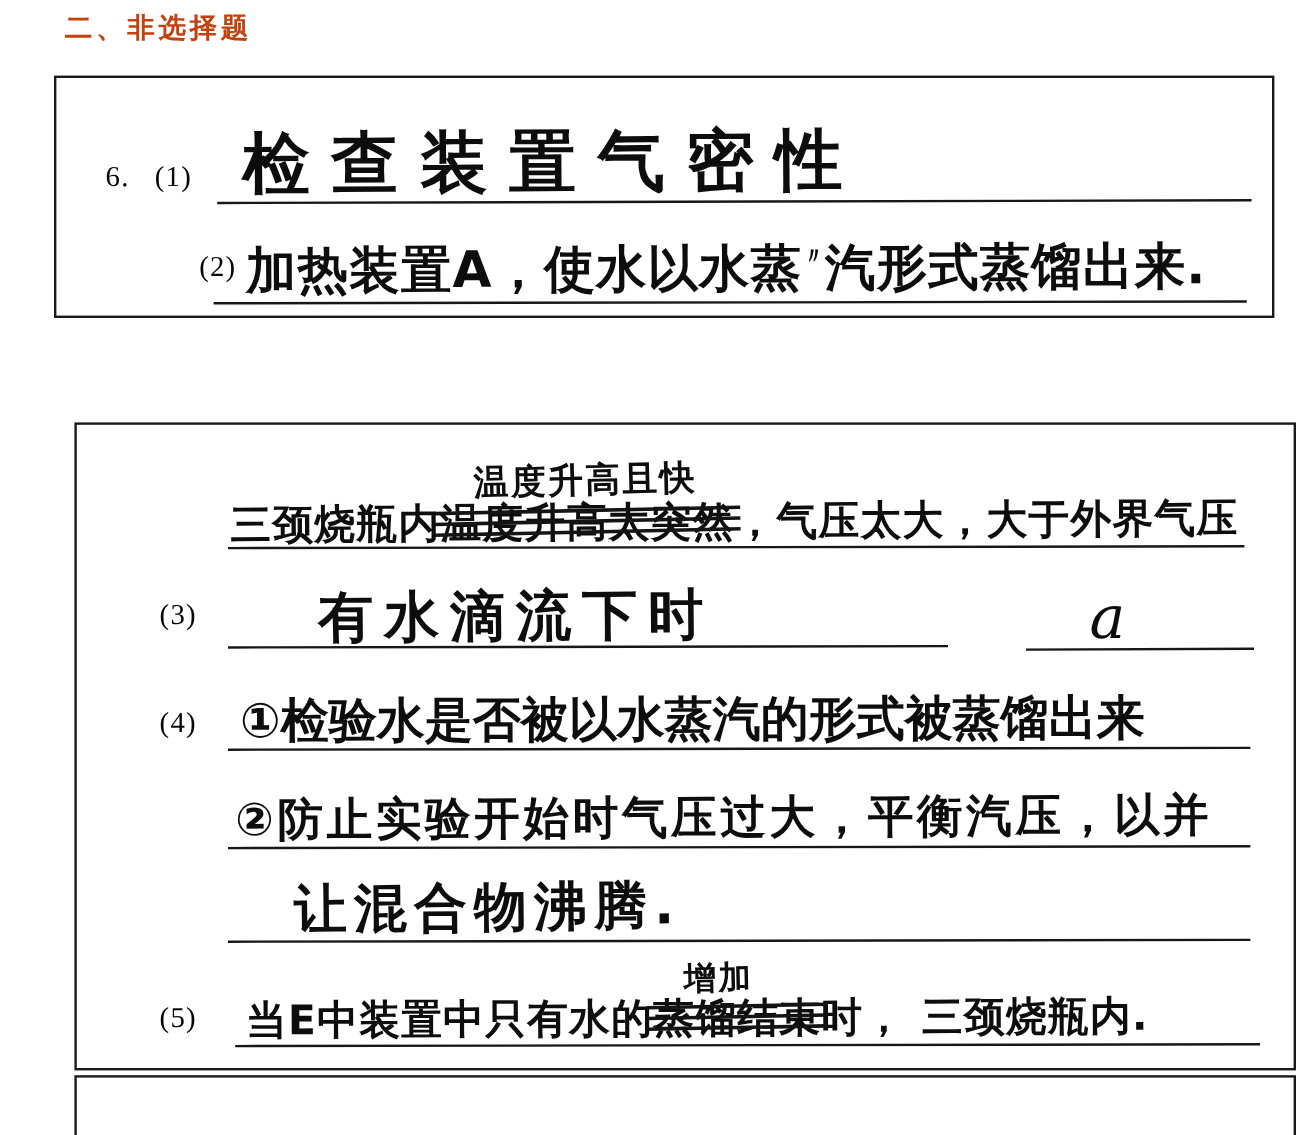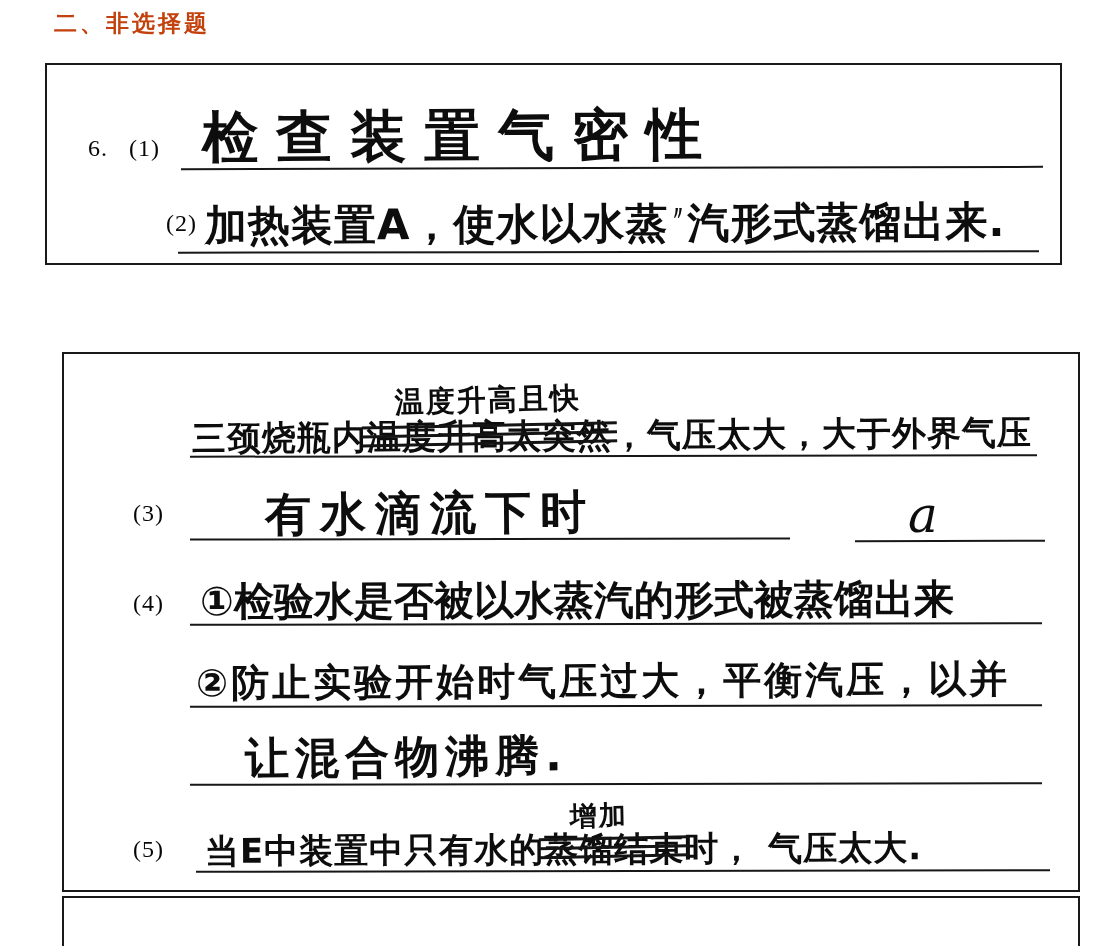--- a/index.html
+++ b/index.html
@@ -98,16 +98,16 @@
 
 <div class="abs uline" style="left:190px;top:705px;width:852px;transform:rotate(-0.1deg);"></div>
 <div class="abs hw hw-d" style="left:196px;top:662px;">②防止实验开始时气压过大，平衡汽压，以并</div>
 
 <div class="abs uline" style="left:190px;top:783px;width:852px;transform:rotate(-0.1deg);"></div>
 <div class="abs hw hw-e" style="left:245px;top:735px;">让混合物沸腾.</div>
 
 <div class="abs plabel" style="left:133px;top:836px;">(5)</div>
 <div class="abs uline" style="left:196px;top:870px;width:854px;transform:rotate(-0.1deg);"></div>
 <div class="abs hw hw-5" style="left:205px;top:832px;">
-  <span>当E中装置中只有水的</span><span class="struck-wrap"><span class="struck">蒸馏结束</span><span class="insert-above ins-5">增加</span></span><span>时，</span><span style="margin-left:14px;">气压太大.</span>
+  <span>当E中装置中只有水的</span><span class="struck-wrap"><span class="struck">蒸馏结束</span><span class="insert-above ins-5">增加</span></span><span>时，</span><span style="margin-left:14px;">三颈烧瓶内.</span>
 </div>
 
 <div class="abs frame" style="left:62px;top:896px;width:1014px;height:80px;"></div>
 
 </body></html>

